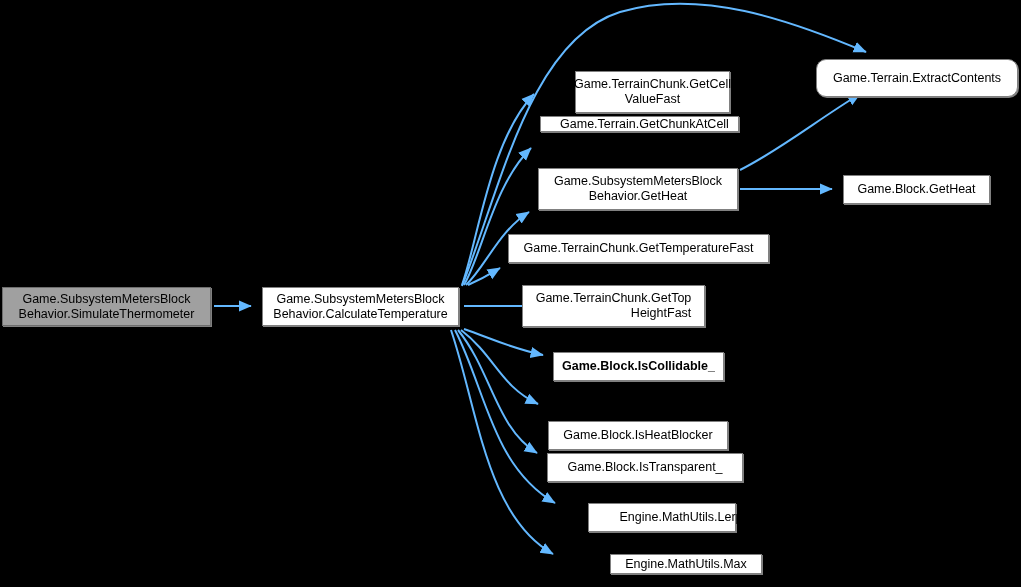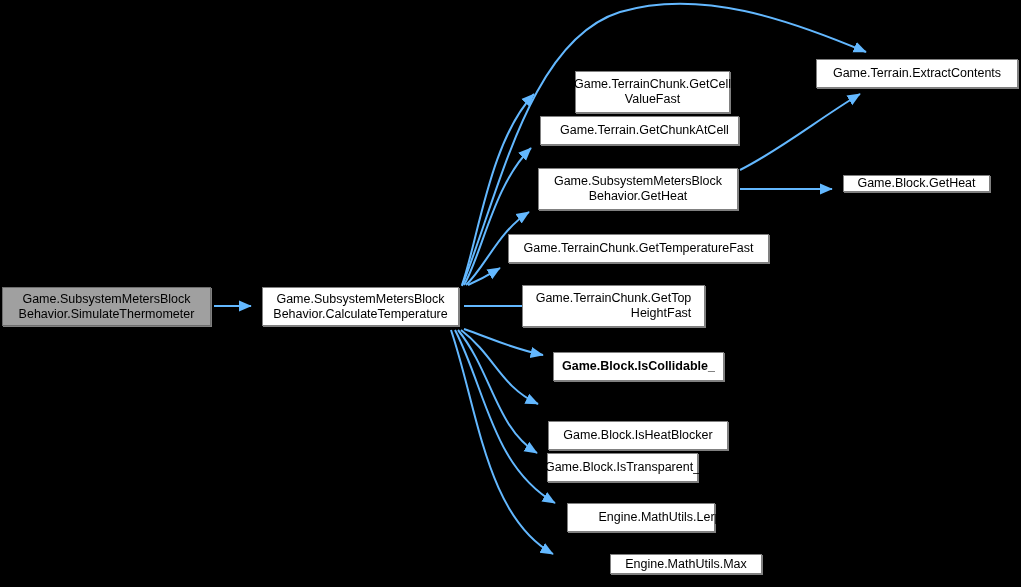--- a/index.html
+++ b/index.html
@@ -80,27 +80,27 @@
         <path d="M 740 189 L 832 189" fill="none" stroke="#63b8ff" stroke-width="2" marker-end="url(#arrowhead)"></path>
       </g>
   </svg>
   <div id="nodes-group">
       <div class="node current" style="left: 2px; top: 287px; width: 209px; height: 39px;"><span class="node-label">Game.SubsystemMetersBlock
 Behavior.SimulateThermometer</span></div>
       <div class="node" style="left: 262px; top: 287px; width: 197px; height: 39px;"><span class="node-label">Game.SubsystemMetersBlock
 Behavior.CalculateTemperature</span></div>
       <div class="node" style="left: 575px; top: 50px; width: 155px; height: 42px; margin-top: 21px;"><span class="node-label">Game.TerrainChunk.GetCell
 ValueFast</span></div>
-      <div class="node" style="left: 540px; top: 116px; width: 199px; height: 29px; padding-left: 10px;"><span class="node-label">Game.Terrain.GetChunkAtCell</span></div>
+      <div class="node" style="left: 540px; top: 116px; width: 199px; height: 16px; padding-left: 10px;"><span class="node-label">Game.Terrain.GetChunkAtCell</span></div>
       <div class="node" style="left: 538px; top: 168px; width: 200px; height: 42px;"><span class="node-label">Game.SubsystemMetersBlock
 Behavior.GetHeat</span></div>
       <div class="node" style="left: 508px; top: 234px; width: 261px; height: 29px;"><span class="node-label">Game.TerrainChunk.GetTemperatureFast</span></div>
       <div class="node" style="left: 522px; top: 285px; width: 183px; height: 42px; text-align: right;"><span class="node-label">Game.TerrainChunk.GetTop
 HeightFast</span></div>
       <div class="node" style="left: 553px; top: 352px; width: 171px; height: 29px; font-weight: bold;"><span class="node-label">Game.Block.IsCollidable_</span></div>
       <div class="node" style="left: 548px; top: 402px; width: 180px; height: 29px; margin-top: 19px;"><span class="node-label">Game.Block.IsHeatBlocker</span></div>
-      <div class="node" style="left: 547px; top: 453px; width: 151px; height: 29px;"><span class="node-label">Game.Block.IsTransparent_</span></div>
-      <div class="node" style="left: 567px; top: 503px; width: 148px; height: 29px; padding-left: 38px;"><span class="node-label">Engine.MathUtils.Lerp</span></div>
+      <div class="node" style="left: 547px; top: 453px; width: 196px; height: 29px;"><span class="node-label">Game.Block.IsTransparent_</span></div>
+      <div class="node" style="left: 588px; top: 503px; width: 148px; height: 29px; padding-left: 38px;"><span class="node-label">Engine.MathUtils.Lerp</span></div>
       <div class="node" style="left: 563px; top: 554px; width: 152px; height: 20px; margin-left: 47px;"><span class="node-label">Engine.MathUtils.Max</span></div>
-      <div class="node" style="left: 816px; top: 59px; width: 202px; height: 29px;"><span class="node-label">Game.Terrain.ExtractContents</span></div>
-      <div class="node" style="left: 843px; top: 175px; width: 147px; height: 17px;"><span class="node-label">Game.Block.GetHeat</span></div>
+      <div class="node" style="left: 816px; top: 59px; width: 202px; height: 38px; border-radius: 10px;"><span class="node-label">Game.Terrain.ExtractContents</span></div>
+      <div class="node" style="left: 843px; top: 175px; width: 147px; height: 29px;"><span class="node-label">Game.Block.GetHeat</span></div>
     </div>
 </div>
 
 </body></html>

